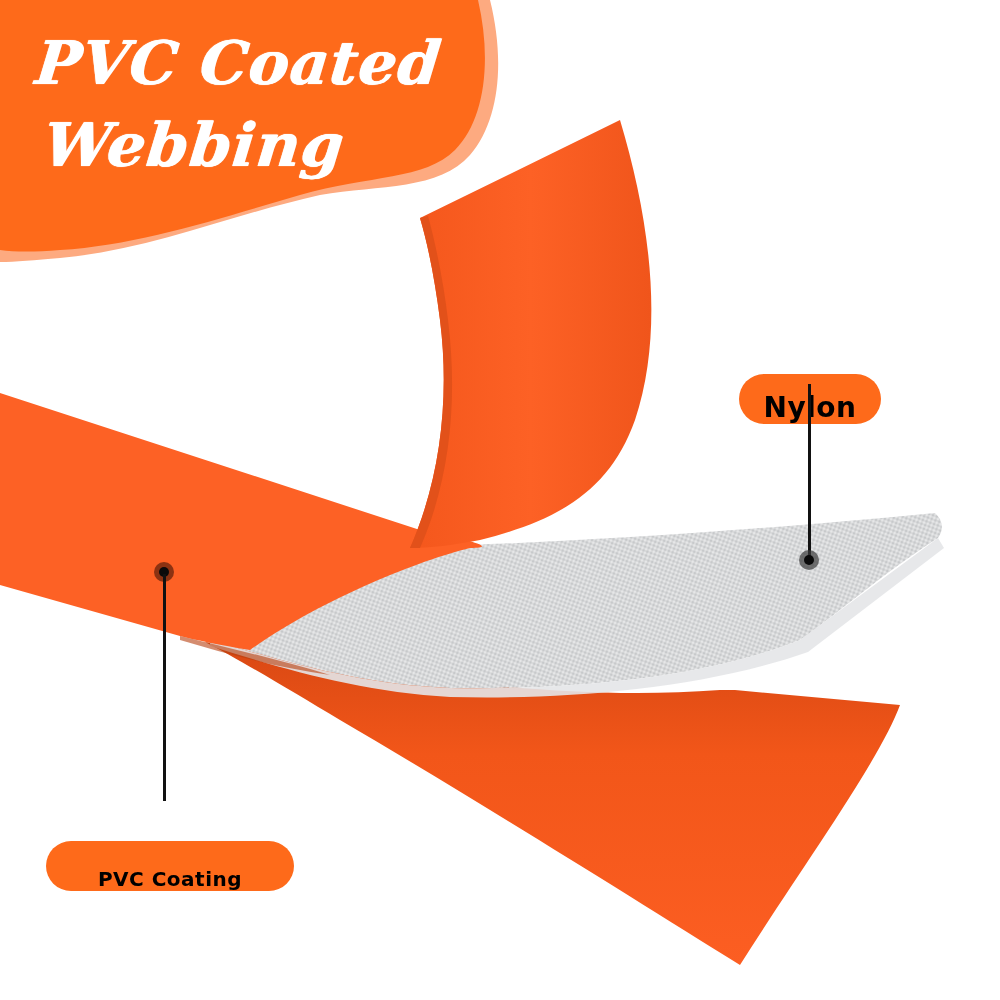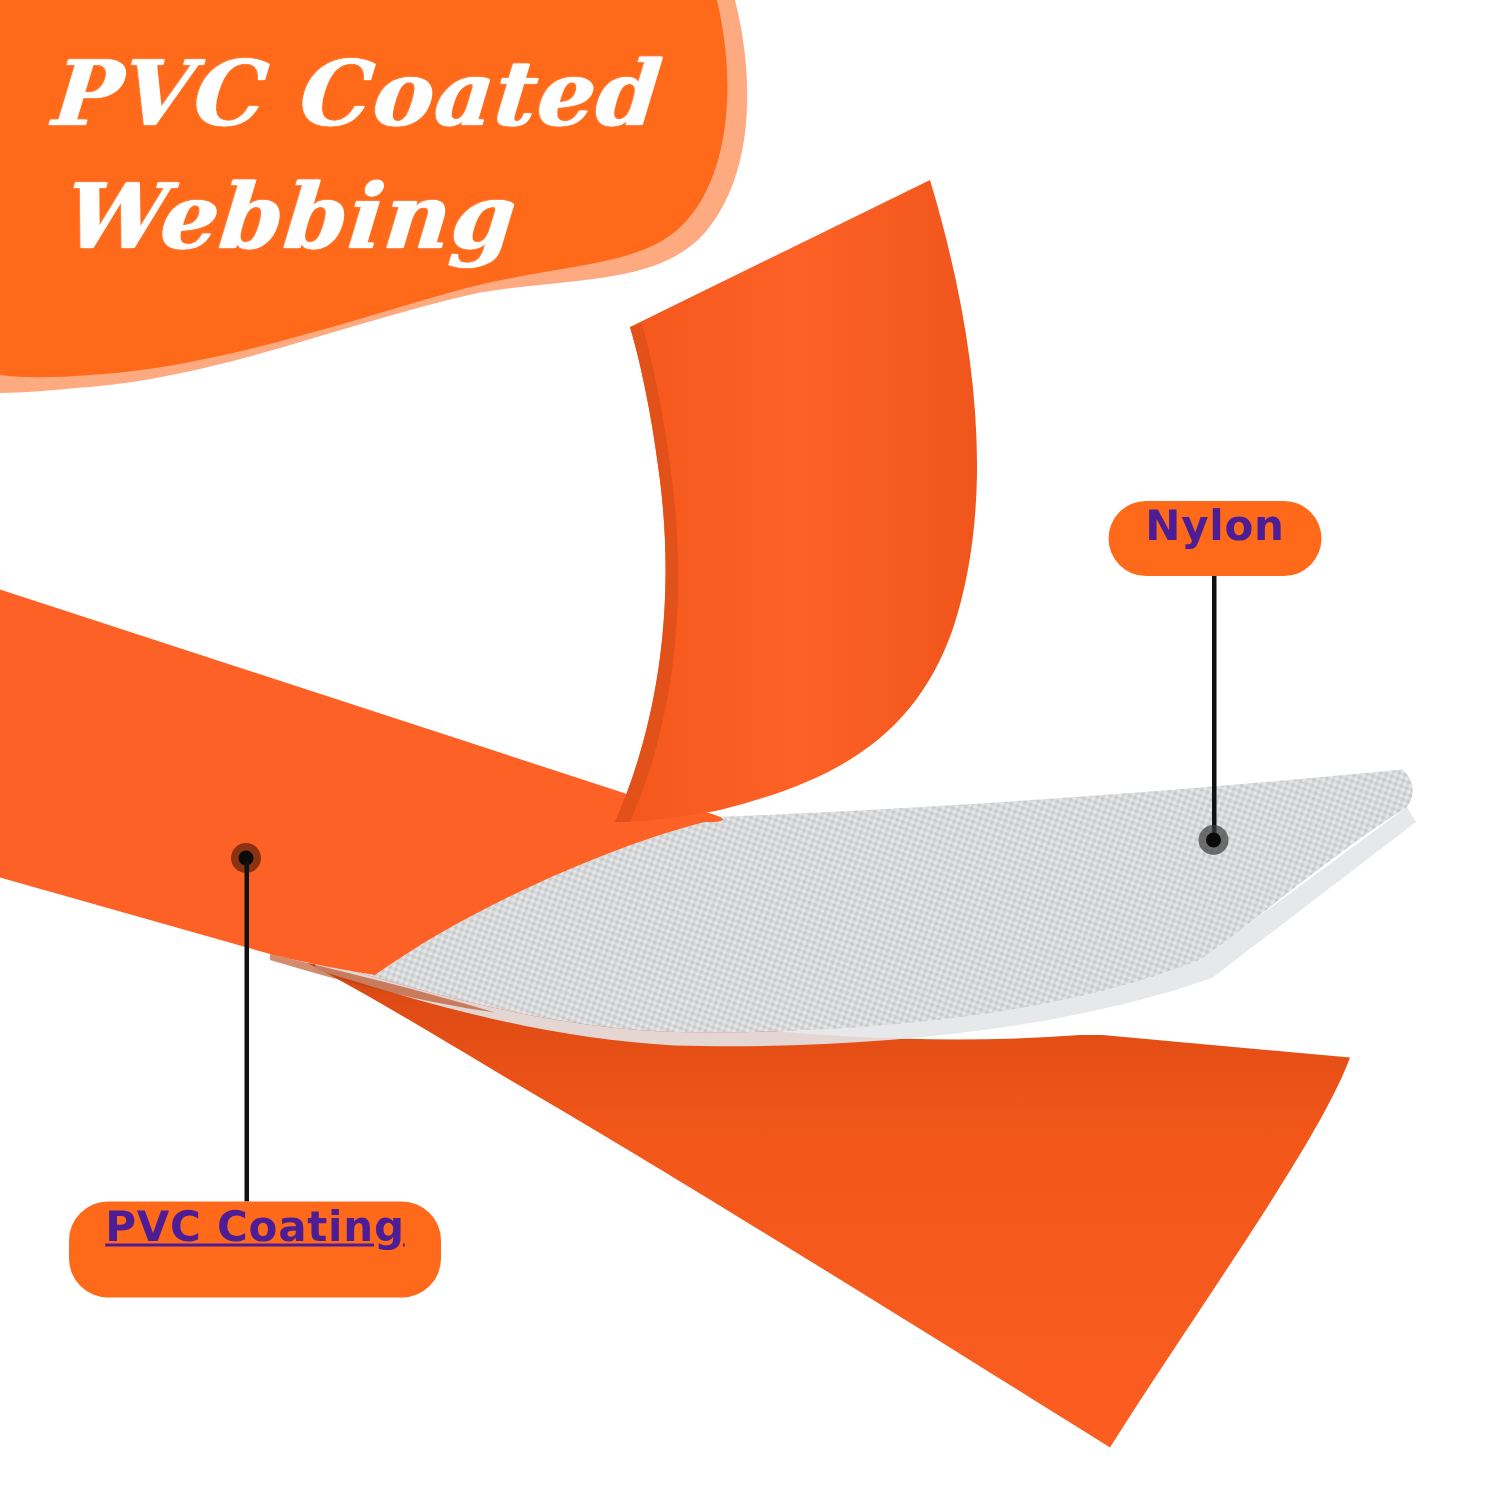--- a/index.html
+++ b/index.html
@@ -10,27 +10,28 @@
       position: absolute; left: 36px; top: 22px;
       color: #ffffff; font-family: "DejaVu Serif", serif;
       font-weight: bold; font-style: italic;
       font-size: 60px; line-height: 82px; letter-spacing: 1px;
       text-shadow: 0 0 1px #fff, 1px 0 0 #fff;
     }
     .title span { display: block; }
     .title .l1 { transform: skewX(-6deg); }
     .title .l2 { transform: skewX(-6deg); padding-left: 8px; }
     .pill {
-      position: absolute; background: #fe6a1a; color: #4c1d95;
+      position: absolute; background: #fe6a1a; color: #000000;
       font-family: "DejaVu Sans", sans-serif; font-weight: bold;
-      border-radius: 26px; display: flex; align-items: flex-start; justify-content: center;
+      border-radius: 26px; display: flex; align-items: flex-end; justify-content: center;
       letter-spacing: 0.5px;
+      margin-top: 40px;
     }
     .pill.nylon { left: 739px; top: 334px; width: 142px; height: 50px; font-size: 28px; }
-    .pill.pvc { left: 46px; top: 801px; width: 248px; height: 64px; font-size: 28px; text-decoration: underline; }
+    .pill.pvc { left: 46px; top: 801px; width: 248px; height: 50px; font-size: 20px; }
     .leader { position: absolute; background: #111; width: 3px; }
     .dot { position: absolute; width: 20px; height: 20px; border-radius: 50%; }
     .dot::after { content: ""; position: absolute; left: 5px; top: 5px; width: 10px; height: 10px; border-radius: 50%; background: #0a0a0a; }
     .dot.on-orange { background: rgba(90,30,10,0.7); }
     .dot.on-grey { background: rgba(60,60,60,0.7); }
   </style>
 </head>
 <body>
 
 <div class="canvas">

